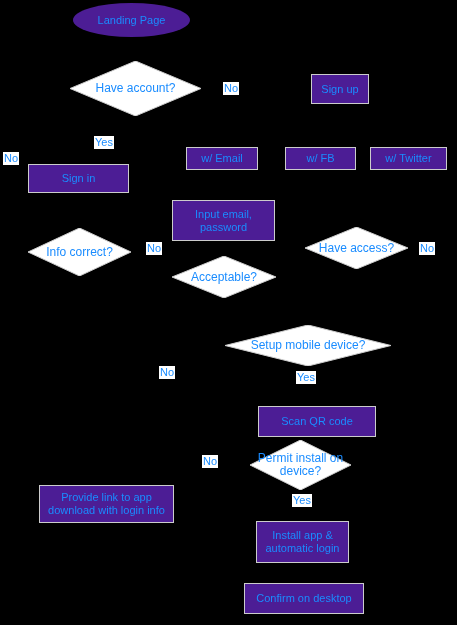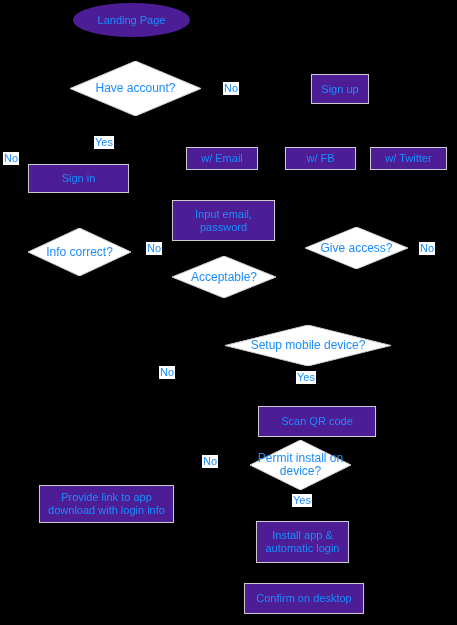--- a/index.html
+++ b/index.html
@@ -127,21 +127,21 @@
     <div class="diamond-wrap" style="left: 28px; top: 228px; width: 103px; height: 48px;">
       <svg width="103" height="48" viewBox="0 0 103 48">
         <polygon points="51.5,0 103,24 51.5,48 0,24" fill="#ffffff" stroke="#cccccc" stroke-width="1"></polygon>
       </svg>
       <div class="diamond-label">Info correct?</div>
     </div>
     <div class="diamond-wrap" style="left: 305px; top: 227px; width: 103px; height: 42px;">
       <svg width="103" height="42" viewBox="0 0 103 42">
         <polygon points="51.5,0 103,21 51.5,42 0,21" fill="#ffffff" stroke="#cccccc" stroke-width="1"></polygon>
       </svg>
-      <div class="diamond-label">Give access?</div>
+      <div class="diamond-label">Have access?</div>
     </div>
     <div class="diamond-wrap" style="left: 172px; top: 256px; width: 104px; height: 42px;">
       <svg width="104" height="42" viewBox="0 0 104 42">
         <polygon points="52,0 104,21 52,42 0,21" fill="#ffffff" stroke="#cccccc" stroke-width="1"></polygon>
       </svg>
       <div class="diamond-label">Acceptable?</div>
     </div>
     <div class="diamond-wrap" style="left: 225px; top: 325px; width: 166px; height: 41px;">
       <svg width="166" height="41" viewBox="0 0 166 41">
         <polygon points="83,0 166,20.5 83,41 0,20.5" fill="#ffffff" stroke="#cccccc" stroke-width="1"></polygon>

